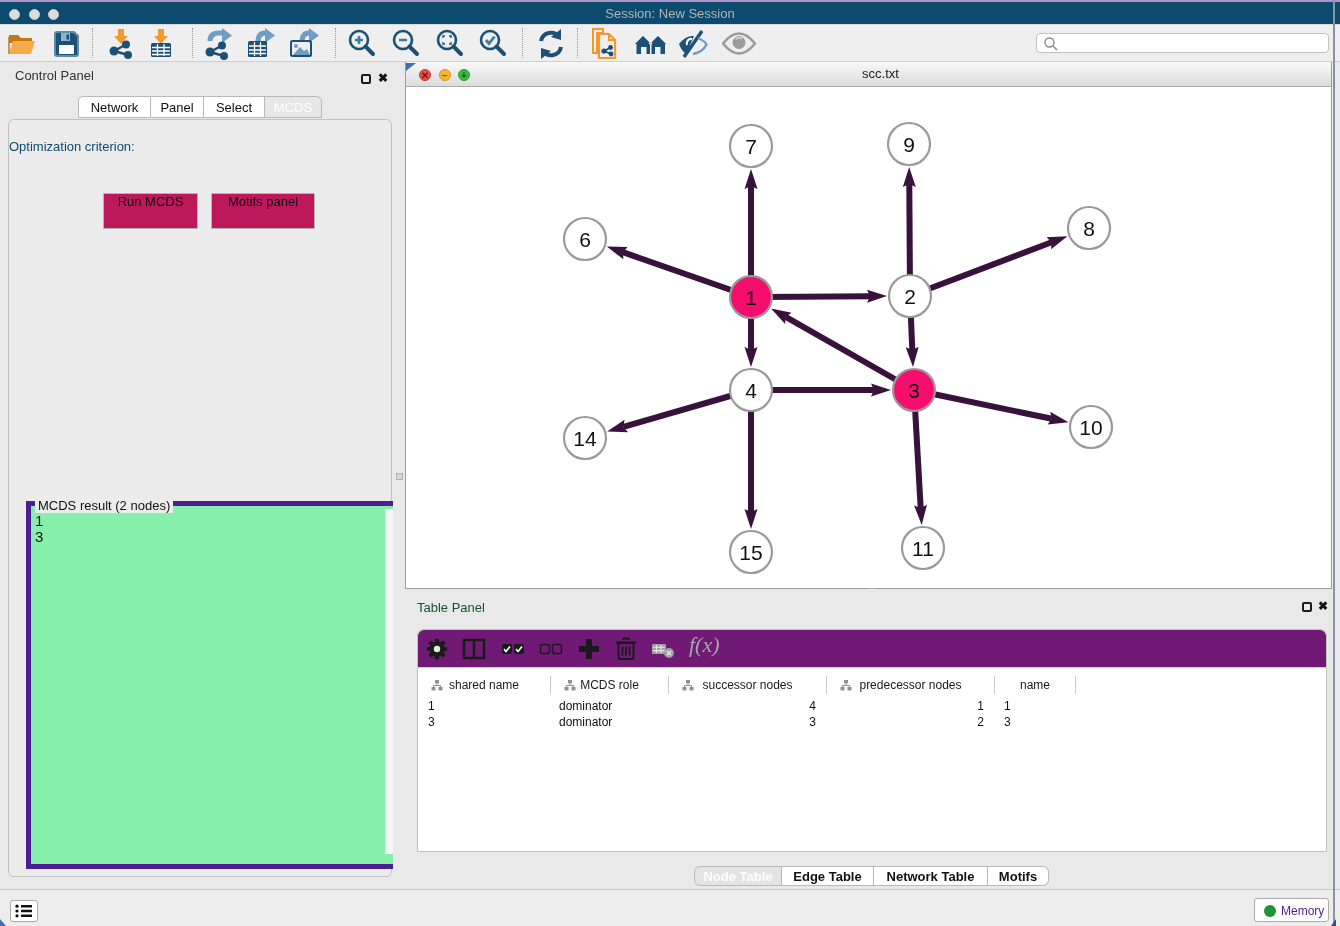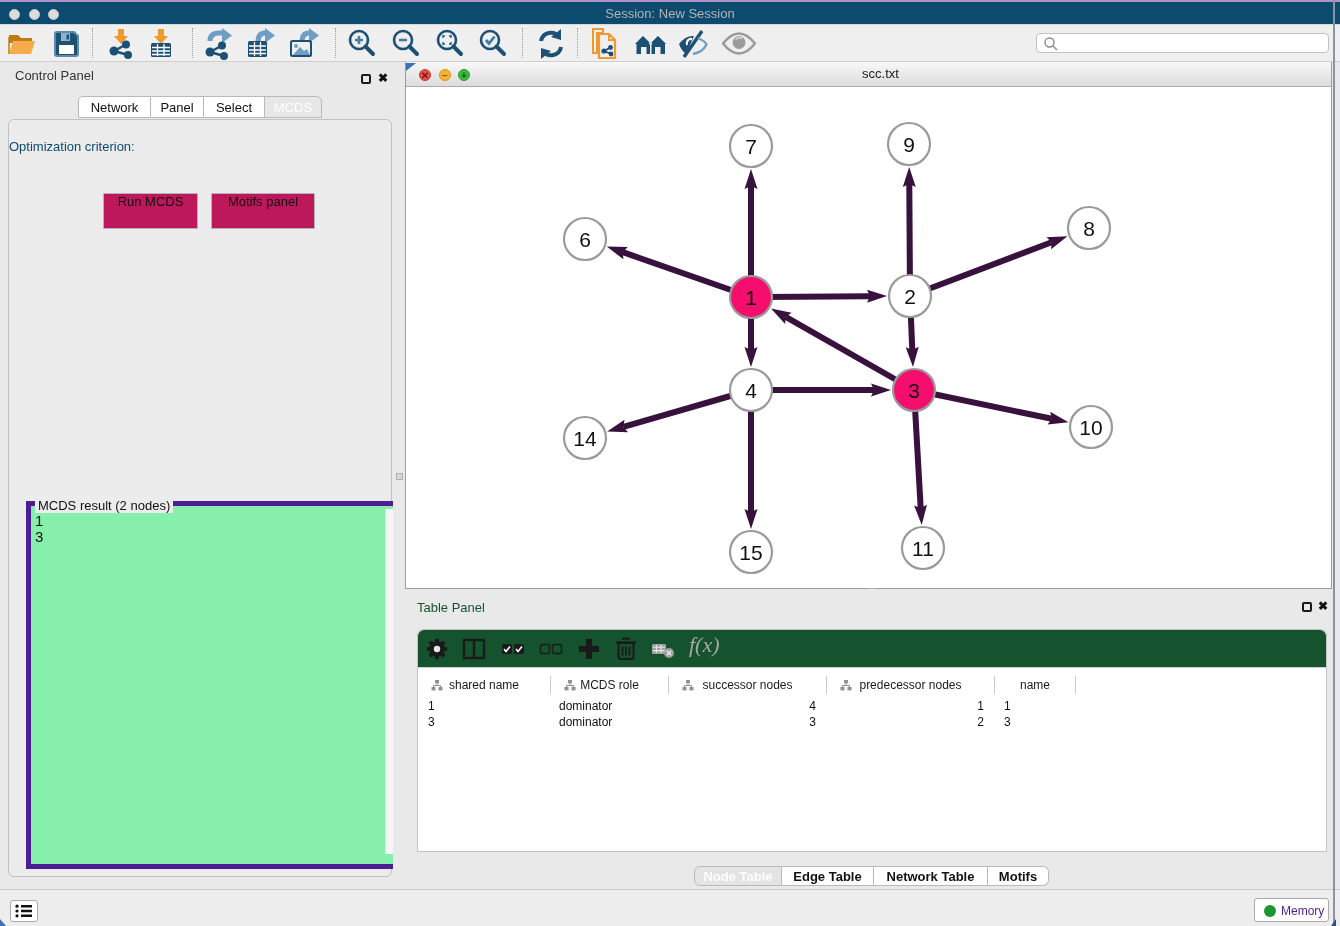--- a/index.html
+++ b/index.html
@@ -33,21 +33,21 @@
 #splith{position:absolute;left:3px;top:411px;width:7px;height:7px;background:#d6d6d6;border:1px solid #b0b0b0}
 
 #netwin{left:405px;top:62px;width:927px;height:527px;background:#fff;border:1px solid #9c9c9c;border-top:none}
 #nettitle{position:absolute;left:0;top:0;width:925px;height:25px;background:linear-gradient(#f8f8f8,#dcdcdc);border-bottom:1px solid #ababab}
 #netname{position:absolute;top:4px;left:12px;width:100%;text-align:center;font-size:13px;color:#1a1a1a}
 .mac{position:absolute;top:7px;width:12px;height:12px;border-radius:50%;text-align:center;font-size:10px;font-weight:bold;line-height:12px}
 
 #tpanel{left:405px;top:589px;width:927px;height:297px;background:#e9e9e9}
 #tphead{position:absolute;left:12px;top:11px;font-size:13px;color:#14532d}
 #tpbox{position:absolute;left:12px;top:40px;width:910px;height:223px;background:#fff;border:1px solid #c2c2c2;border-radius:6px 6px 0 0}
-#tptools{position:absolute;left:0;top:0;width:908px;height:38px;background:#14532d;border-bottom:1px solid #cfcfcf;border-radius:6px 6px 0 0}
+#tptools{position:absolute;left:0;top:0;width:908px;height:38px;background:#701a75;border-bottom:1px solid #cfcfcf;border-radius:6px 6px 0 0}
 #thead{position:absolute;left:0;top:46px;height:19px;background:#f3f3f3;border-bottom:1px solid #cccccc;font-size:12px;color:#1a1a1a}
 .th{position:absolute;top:0;height:18px;border-right:1px solid #cccccc;text-align:center;line-height:18px}
 .trow{position:absolute;font-size:12px;color:#111}
 .trow div{position:absolute;top:0}
 
 #btabs{position:absolute;left:289px;top:277px;height:20px;font-size:13px}
 .btab{position:absolute;top:0;height:20px;background:#fff;border:1px solid #b9b9b9;border-left:none;text-align:center;line-height:19px;color:#111;font-weight:bold}
 
 #statusbar{left:0;top:889px;width:1340px;height:37px;background:#ededed;border-top:1px solid #c9c9c9}
 #listbtn{position:absolute;left:10px;top:10px;width:28px;height:22px;background:#fff;border:1px solid #ababab;border-radius:3px}

